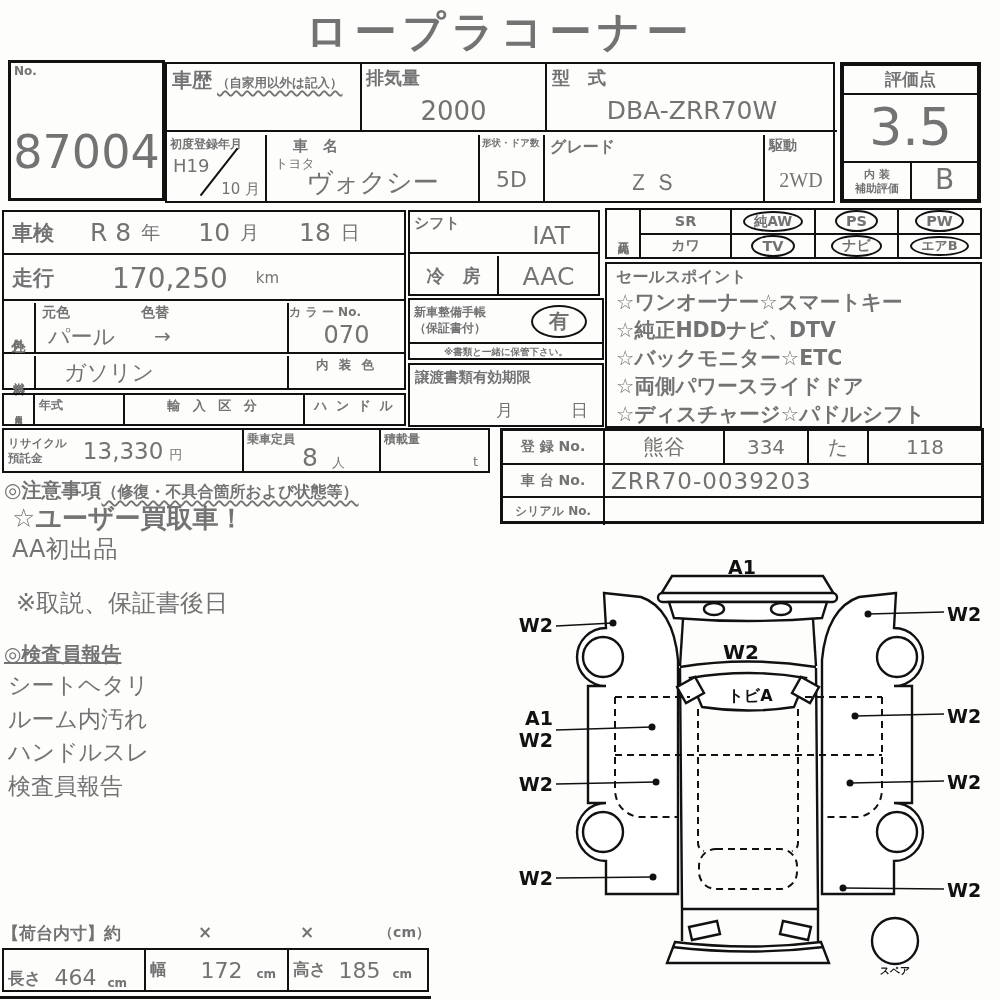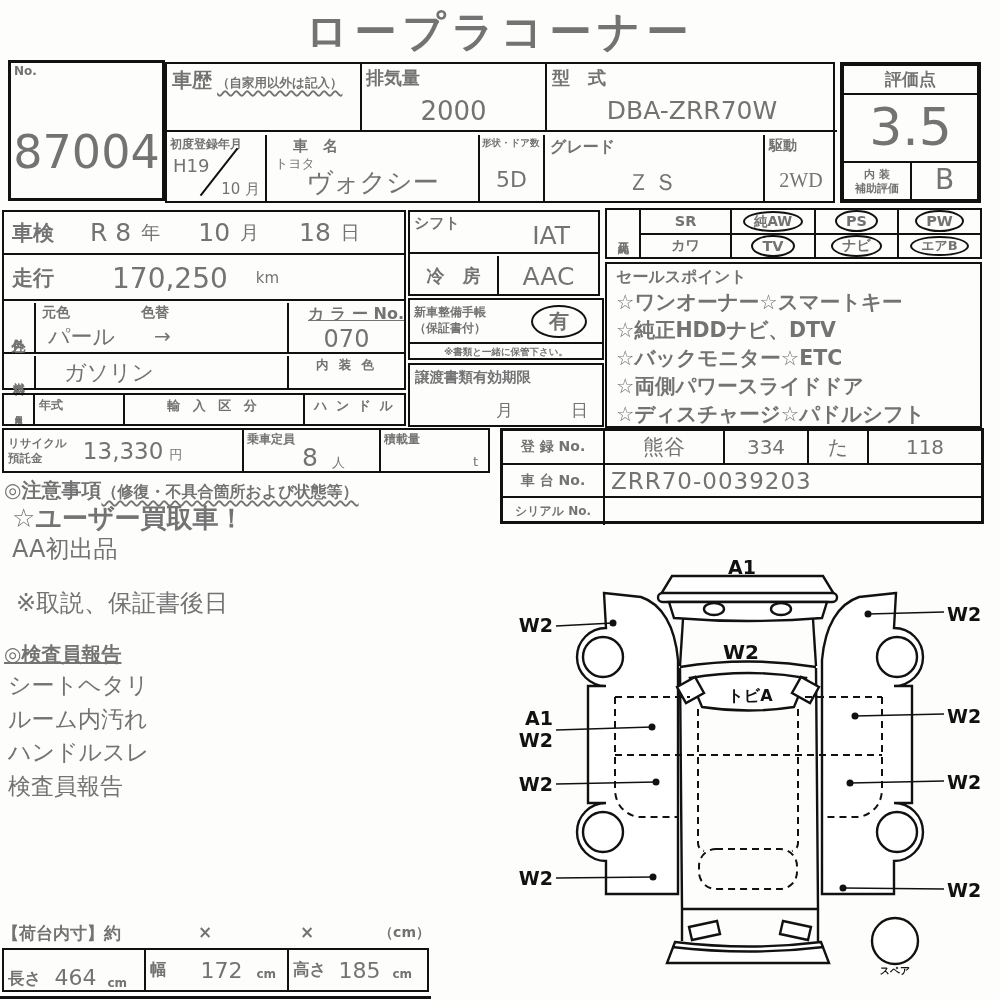--- a/index.html
+++ b/index.html
@@ -105,21 +105,21 @@
     </div>
     <div class="cell" style="left:0;top:91px;width:100%;height:51px;border-bottom:2px solid #111;display:flex;">
       <div class="vlab" style="width:30px;border-right:2px solid #111;font-size:14px;">外色</div>
       <div style="width:251px;border-right:2px solid #111;position:relative;">
         <span class="abs b" style="left:6px;top:1px;font-size:14px;">元色</span>
         <span class="abs b" style="left:105px;top:1px;font-size:14px;">色替</span>
         <span class="abs" style="left:12px;top:19px;font-size:22px;">パール</span>
         <span class="abs" style="left:118px;top:21px;font-size:20px;">→</span>
       </div>
       <div style="flex:1;position:relative;">
-        <div class="b" style="text-align:right;font-size:16px;margin-top:1px;text-decoration:underline;">カ ラ ー No.</div>
+        <div class="b" style="text-align:left;font-size:12px;margin-top:1px;">カ ラ ー No.</div>
         <div style="text-align:center;font-size:24px;">070</div>
       </div>
     </div>
     <div class="cell" style="left:0;top:144px;width:100%;height:33.5px;display:flex;">
       <div class="vlab" style="width:30px;border-right:2px solid #111;font-size:12px;line-height:1;">燃料</div>
       <div style="width:251px;border-right:2px solid #111;display:flex;align-items:center;">
         <span style="font-size:22px;margin-left:28px;">ガソリン</span>
       </div>
       <div style="flex:1;">
         <div class="b" style="text-align:center;font-size:12.5px;margin-top:1px;letter-spacing:3px;">内 装 色</div>

